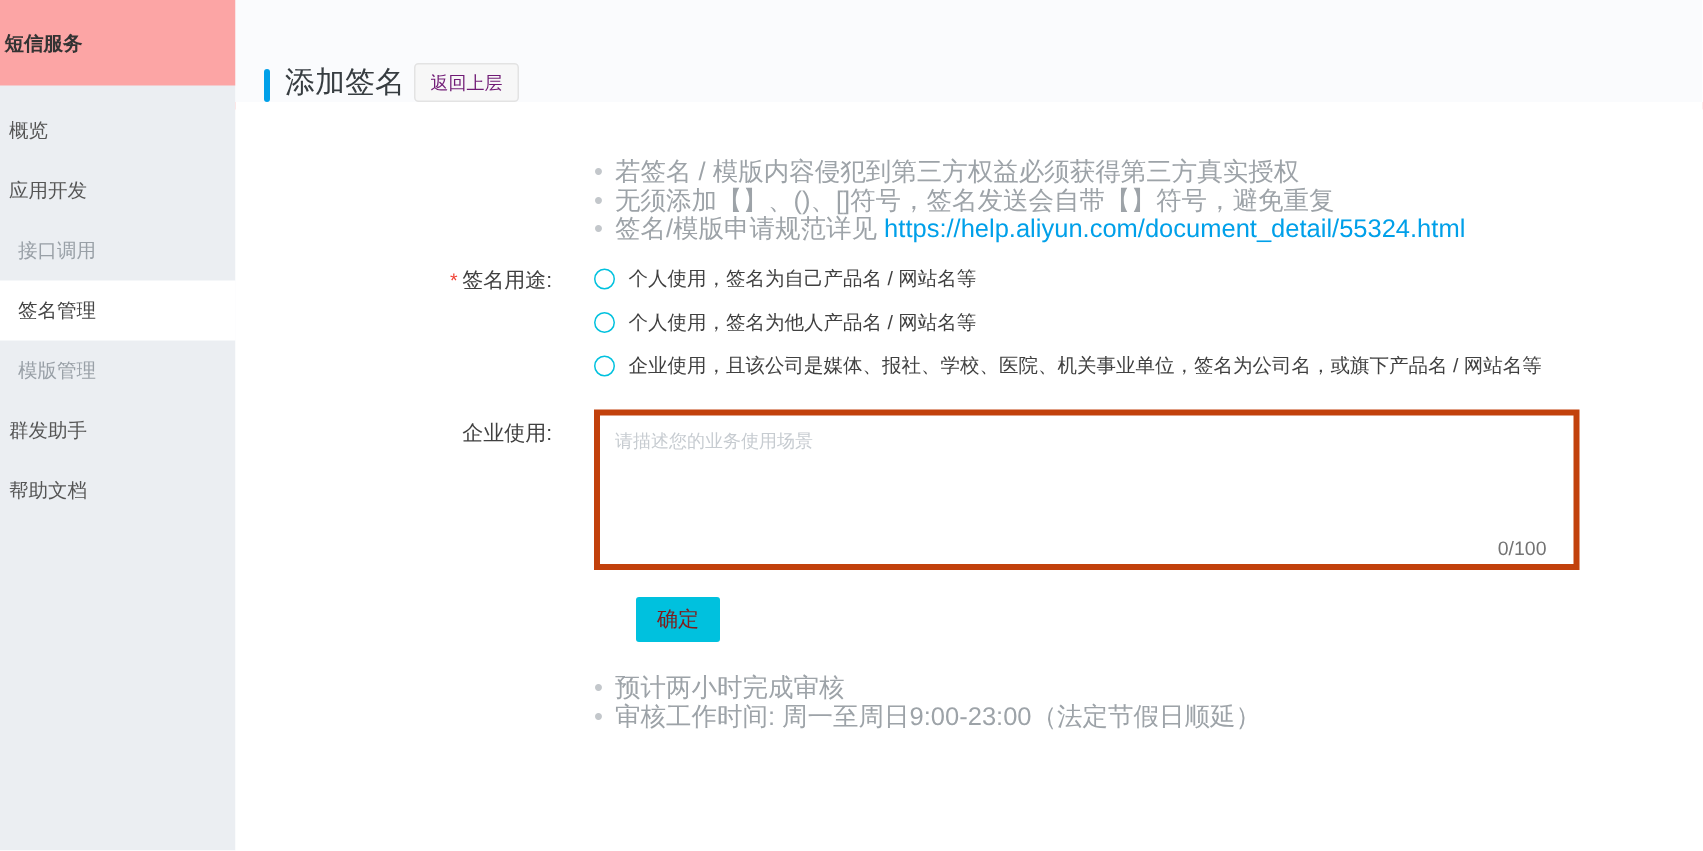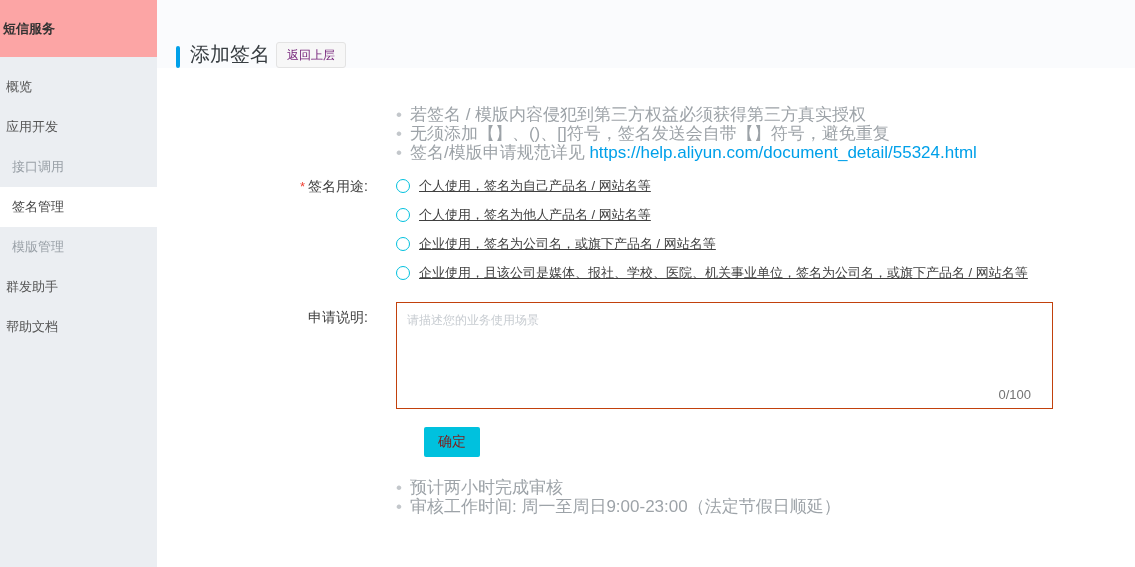--- a/index.html
+++ b/index.html
@@ -61,28 +61,28 @@
 
   
   .usage-row { margin-top:13px; }
   .flabel.opt-top { line-height:22px; }
   .opt { display:flex; align-items:center; height:22px; margin-bottom:7px; cursor:pointer; }
   .opt:last-child { margin-bottom:0; }
   .radio {
     width:14px; height:14px; border:1px solid #01c1de; border-radius:50%;
     background:#fff; margin-right:9px; flex:none;
   }
-  .opt-text { font-size:13px; color:#404040;text-decoration:underline; }
+  .opt-text { font-size:13px; color:#404040; }
 
   
   .desc-row { margin-top:18px; }
   .flabel.ta-top { line-height:20px; padding-top:5px; }
   .ta-wrap { position:relative; width:657px; height:107px; }
   .ta-input {
-    width:100%; height:100%; border:1px solid #c2410c; resize:none;
+    width:100%; height:100%; border:4px solid #c2410c; resize:none;
     padding:9px 10px; font-size:12px; color:#333; outline:none; font-family:inherit; background:#fff;
   }
   .ta-counter { position:absolute; right:22px; bottom:7px; font-size:13px; color:#737373; }
 
   
   .submit-btn {
     display:block; margin:18px 0 12px 267px; width:56px; height:30px;
     background:#00c1de; color:#7f1d1d; border:none; border-radius:2px;
     font-size:14px; cursor:pointer; font-family:inherit;
   }
@@ -129,31 +129,27 @@
         <div class="opt">
           <span class="radio"></span>
           <span class="opt-text">个人使用，签名为自己产品名 / 网站名等</span>
         </div>
         <div class="opt">
           <span class="radio"></span>
           <span class="opt-text">个人使用，签名为他人产品名 / 网站名等</span>
         </div>
         <div class="opt">
           <span class="radio"></span>
-          <span class="opt-text">企业使用，签名为公司名，或旗下产品名 / 网站名等</span>
-        </div>
-        <div class="opt">
-          <span class="radio"></span>
           <span class="opt-text">企业使用，且该公司是媒体、报社、学校、医院、机关事业单位，签名为公司名，或旗下产品名 / 网站名等</span>
         </div>
       </div>
     </div>
 
     <div class="frow desc-row">
-      <div class="flabel ta-top">申请说明:</div>
+      <div class="flabel ta-top">企业使用:</div>
       <div class="fctrl ta-wrap">
         <textarea class="ta-input" placeholder="请描述您的业务使用场景" style=""></textarea>
         <span class="ta-counter">0/100</span>
       </div>
     </div>
 
     <button class="submit-btn">确定</button>
 
     <ul class="dot-list notes">
       <li><span>预计两小时完成审核</span></li>

